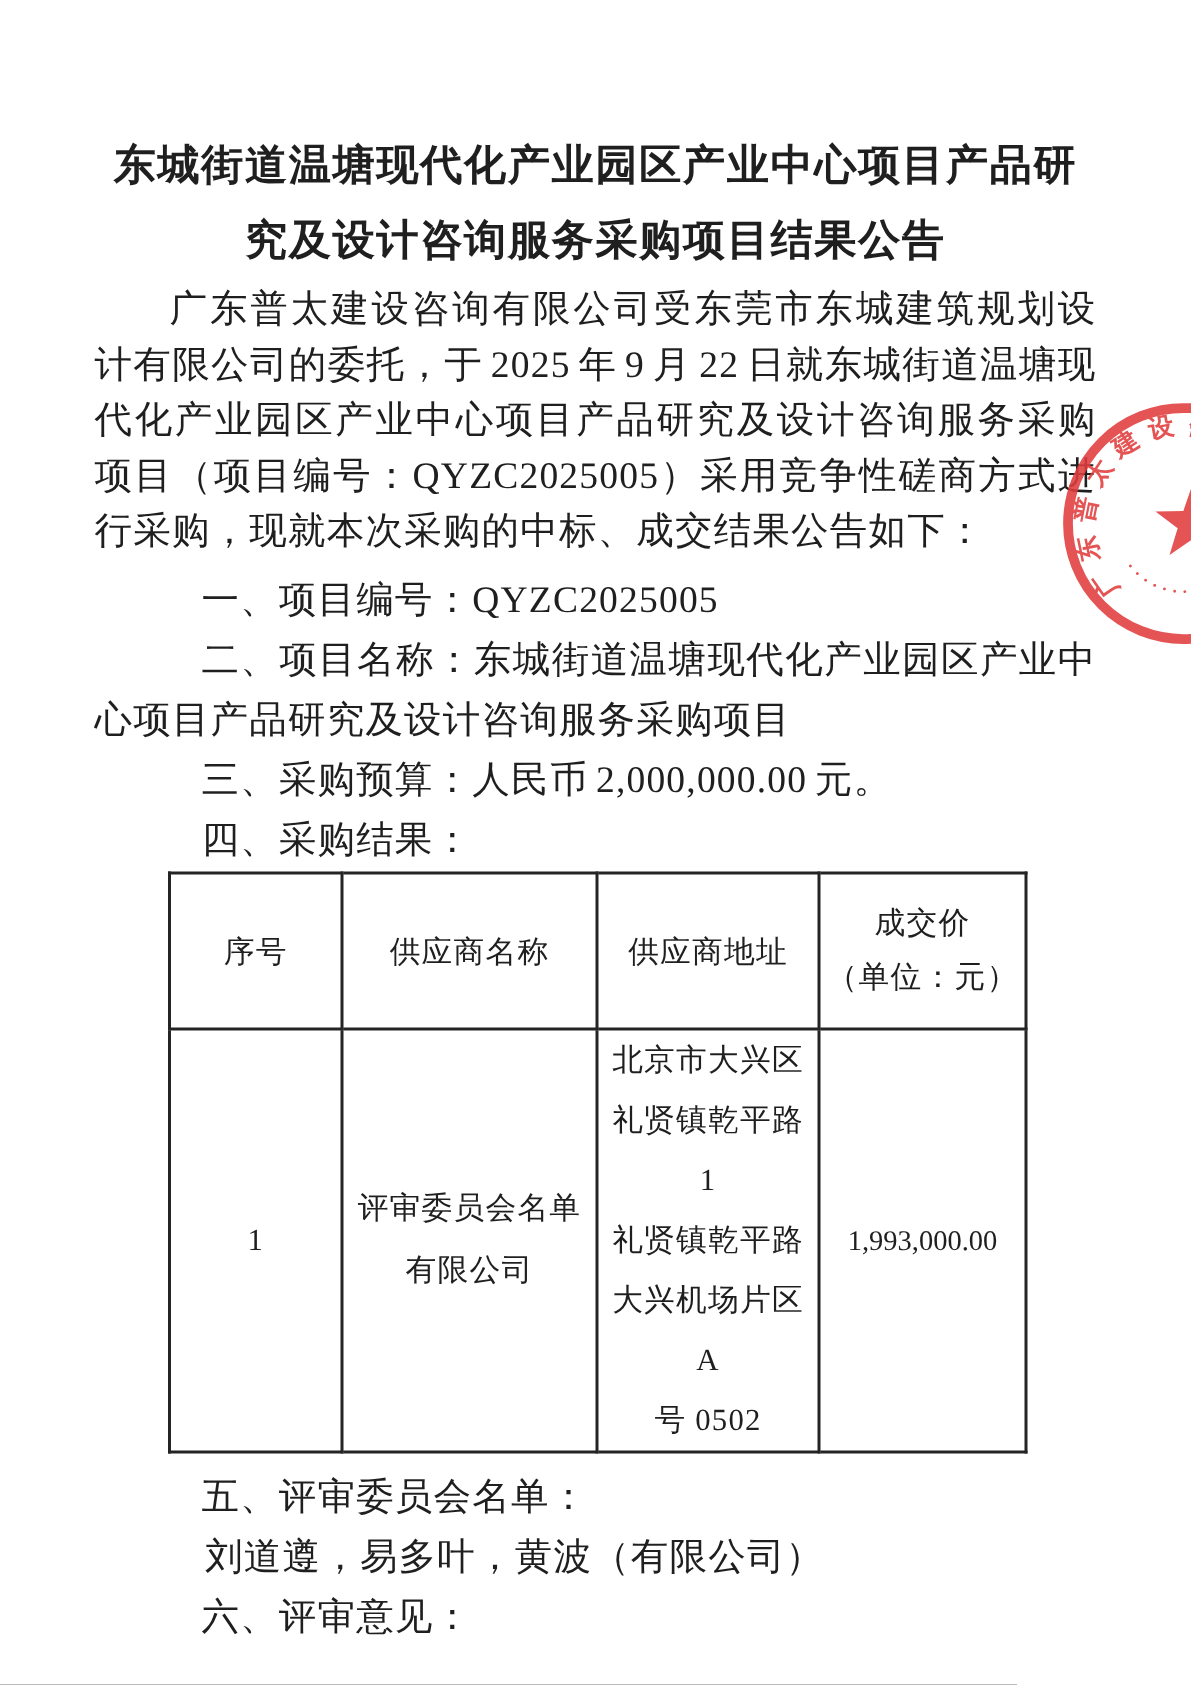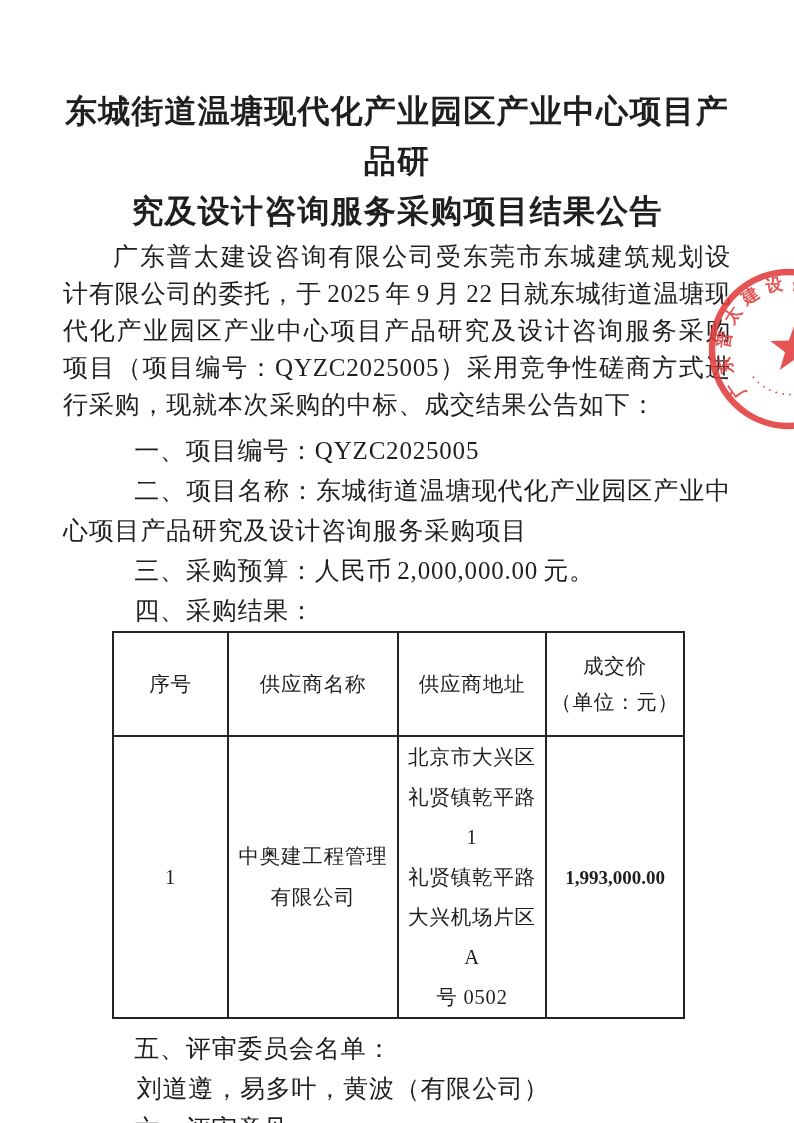--- a/index.html
+++ b/index.html
@@ -11,21 +11,21 @@
     margin:0 auto;
     font-family:"Liberation Serif","DejaVu Serif",serif;
     color:#1f1f1f;
   }
   .content{
     position:absolute;
     left:63px;top:86px;
     width:668px;
   }
   .doc-title{
-    font-size:32px;
+    font-size:28px;
     font-weight:bold;
     line-height:50px;
     text-align:center;
     letter-spacing:1.2px;
   }
   .para{
     margin:0;
     font-size:25px;
     letter-spacing:0.8px;
     word-spacing:-2px;
@@ -55,21 +55,21 @@
     text-align:center;
     vertical-align:middle;
     font-weight:normal;
     padding:0 2px;
   }
   table.results thead tr{height:104px;}
   table.results tbody tr{height:200px;}
   .hdr-line{line-height:36px;}
   .cell-line{line-height:40px;}
   .supplier-line{line-height:41px;}
-  .price{white-space:nowrap;font-size:19px;letter-spacing:0;font-weight:bold;}
+  .price{white-space:nowrap;font-size:19px;letter-spacing:0;}
 
   .seal{
     position:absolute;
     left:704px;top:260px;
     width:170px;height:182px;
     pointer-events:none;
   }
 </style>
 </head>
 <body>
@@ -104,21 +104,21 @@
           <th>
             <div class="hdr-line">成交价</div>
             <div class="hdr-line">（单位：元）</div>
           </th>
         </tr>
       </thead>
       <tbody>
         <tr>
           <td>1</td>
           <td>
-            <div class="supplier-line">中奥建工程管理</div>
+            <div class="supplier-line">评审委员会名单</div>
             <div class="supplier-line">有限公司</div>
           </td>
           <td>
             <div class="cell-line">北京市大兴区</div>
             <div class="cell-line">礼贤镇乾平路 1</div>
             <div class="cell-line">礼贤镇乾平路</div>
             <div class="cell-line">大兴机场片区 A</div>
             <div class="cell-line">号 0502</div>
           </td>
           <td>

